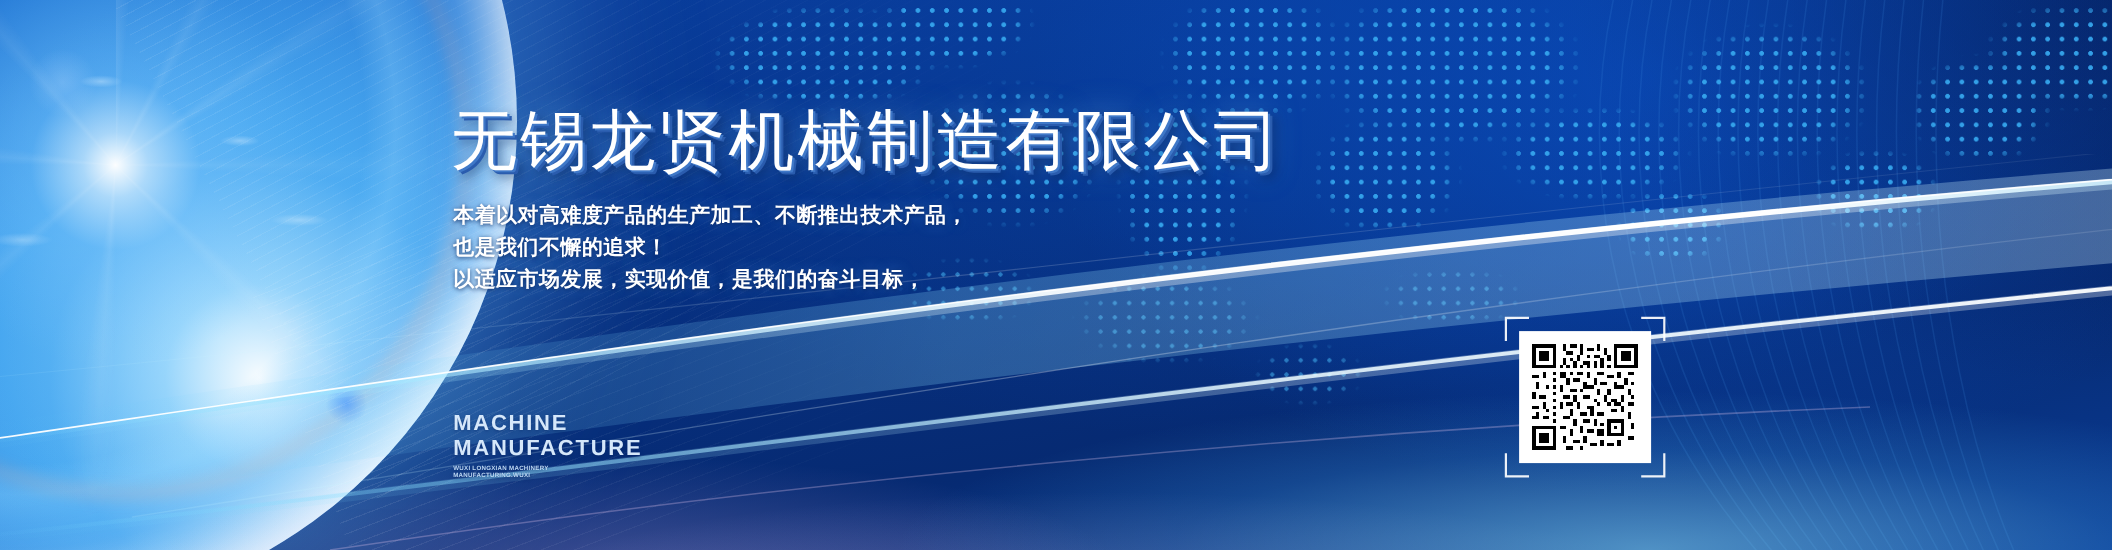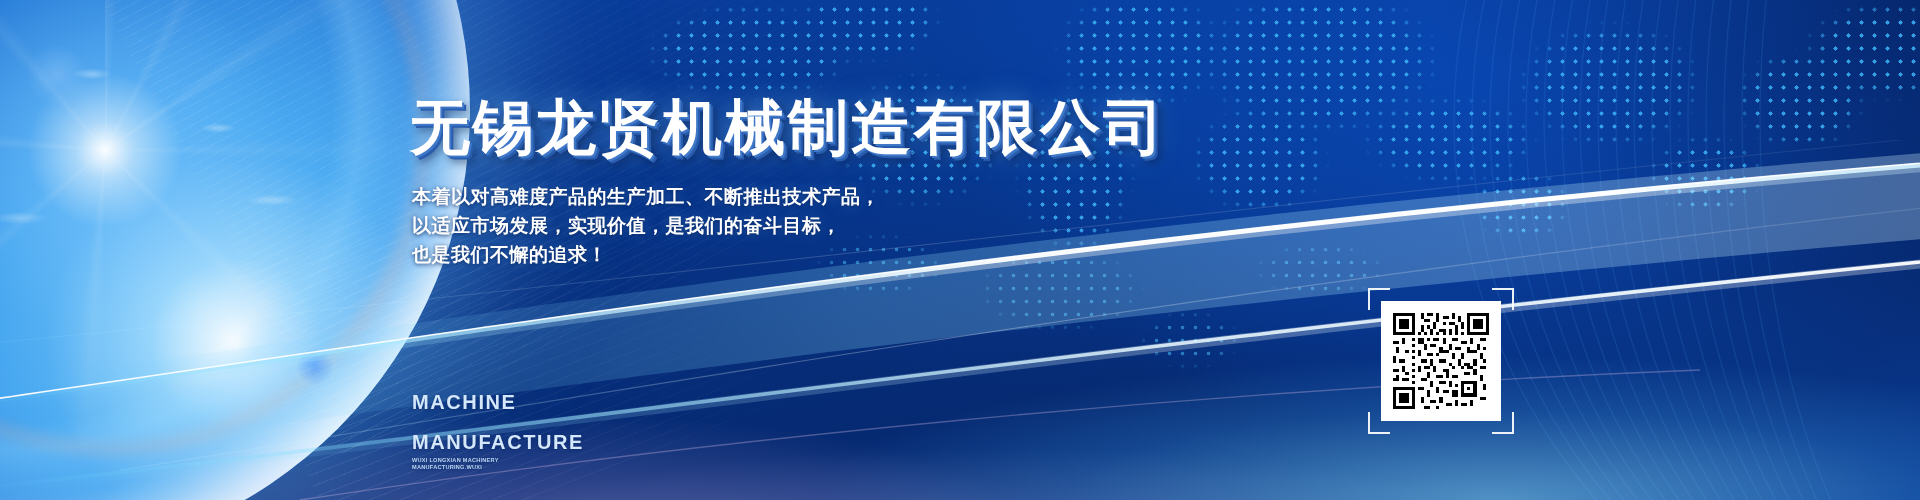--- a/index.html
+++ b/index.html
@@ -200,21 +200,21 @@
       radial-gradient(ellipse 900px 190px at 78% 100%, rgba(150,235,255,.50) 0%, rgba(90,200,255,.16) 48%, rgba(60,170,255,0) 76%),
       radial-gradient(ellipse 620px 150px at 30% 108%, rgba(210,175,235,.30) 0%, rgba(190,160,230,0) 72%),
       radial-gradient(ellipse 700px 120px at 52% 112%, rgba(255,200,215,.20) 0%, rgba(255,200,215,0) 74%);
   }
 
   
   .content{position:absolute;left:0;top:0;width:1920px;height:500px;}
 
   .company-title{
     position:absolute;left:410px;top:88px;
-    font-size:60px;font-weight:bold;
+    font-size:60px;font-weight:normal;
     letter-spacing:3px;
     color:#ffffff;
     white-space:nowrap;
     text-shadow:
       2px 2px 0 #3f78c8,
       4px 4px 0 #2a5cae,
       6px 6px 10px rgba(4,24,70,.65),
       0 0 26px rgba(120,200,255,.55);
   }
 
@@ -230,21 +230,20 @@
 
   
   .mark{
     position:absolute;left:412px;top:374px;
     color:#cfe4f8;
     text-shadow:0 1px 3px rgba(6,35,95,.5);
   }
   .mark-l1,.mark-l2{
     font-size:20px;font-weight:bold;letter-spacing:1.6px;line-height:23px;
     color:#d5e7fa;
-    margin-top:17px;
   }
   .mark-sub{
     margin-top:3px;
     font-size:5.6px;font-weight:bold;letter-spacing:.25px;line-height:7.4px;
     color:#bcd7f2;
     max-width:110px;
   }
 
   
   .qr-area{position:absolute;left:1368px;top:288px;width:146px;height:146px;}
@@ -353,22 +352,22 @@
       <path d="M 300 360 C 700 300 1200 250 1700 230" fill="none" stroke="#e9c8ee" stroke-width="1.4" opacity="0.30"></path>
     </svg>
   </div>
 
   <div class="content">
 
     <div class="company-title">无锡龙贤机械制造有限公司</div>
 
     <div class="tagline">
       <div>本着以对高难度产品的生产加工、不断推出技术产品，</div>
+      <div>也是我们不懈的追求！</div>
       <div>以适应市场发展，实现价值，是我们的奋斗目标，</div>
-      <div>也是我们不懈的追求！</div>
     </div>
 
     <div class="mark">
       <div class="mark-l1">MACHINE</div>
       <div class="mark-l2">MANUFACTURE</div>
       <div class="mark-sub">WUXI LONGXIAN MACHINERY MANUFACTURING.WUXI</div>
     </div>
 
     <div class="qr-area">
       <div class="qr-brackets">

